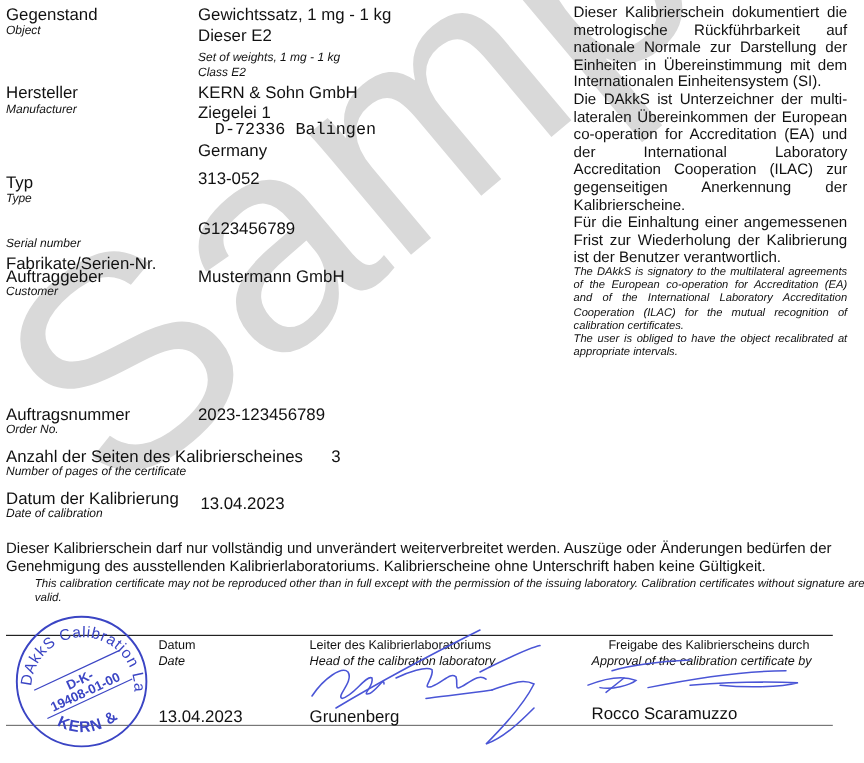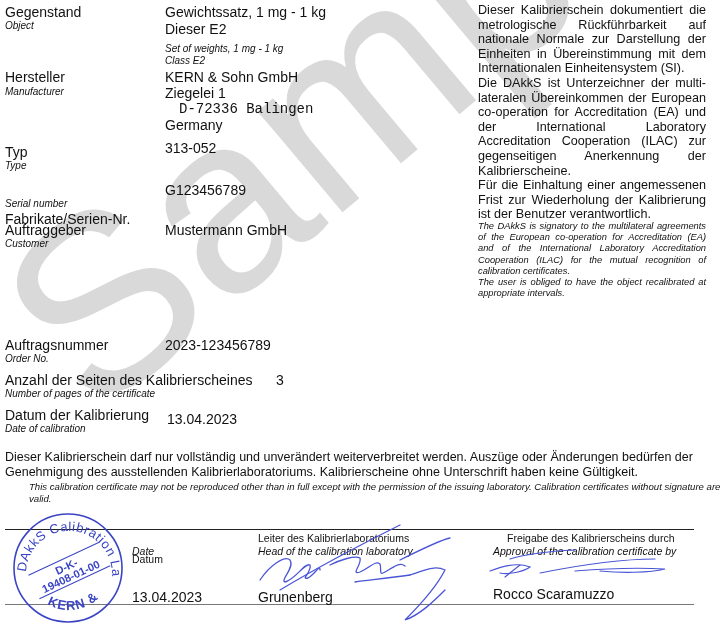--- a/index.html
+++ b/index.html
@@ -99,21 +99,21 @@
     <div>The DAkkS is signatory to the multilateral agreements of the European co-operation for Accreditation (EA) and of the International Laboratory Accreditation Cooperation (ILAC) for the mutual recognition of calibration certificates.</div>
     <div>The user is obliged to have the object recalibrated at appropriate intervals.</div>
   </div>
 
   <div class="notice-de">Dieser Kalibrierschein darf nur vollständig und unverändert weiterverbreitet werden. Auszüge oder Änderungen bedürfen der Genehmigung des ausstellenden Kalibrierlaboratoriums. Kalibrierscheine ohne Unterschrift haben keine Gültigkeit.</div>
   <div class="notice-en">This calibration certificate may not be reproduced other than in full except with the permission of the issuing laboratory. Calibration certificates without signature are not valid.</div>
 
   <div class="sig-line-top"></div>
   <div class="sig-line-bot"></div>
 
-  <div class="abs sig-label" style="left:132px;top:553px;text-align:center;">Datum</div>
+  <div class="abs sig-label" style="left:132px;top:532px;text-align:center;">Datum</div>
   <div class="abs sig-label-en" style="left:132px;top:545px;">Date</div>
   <div class="abs sig-name" style="left:132px;top:589px;">13.04.2023</div>
 
   <div class="abs sig-label" style="left:258px;top:532px;">Leiter des Kalibrierlaboratoriums</div>
   <div class="abs sig-label-en" style="left:258px;top:545px;">Head of the calibration laboratory</div>
   <div class="abs sig-name" style="left:258px;top:589px;">Grunenberg</div>
 
   <div class="abs sig-label" style="left:493px;top:532px;padding-left:14px;">Freigabe des Kalibrierscheins durch</div>
   <div class="abs sig-label-en" style="left:493px;top:545px;">Approval of the calibration certificate by</div>
   <div class="abs sig-name" style="left:493px;top:586px;">Rocco Scaramuzzo</div>

